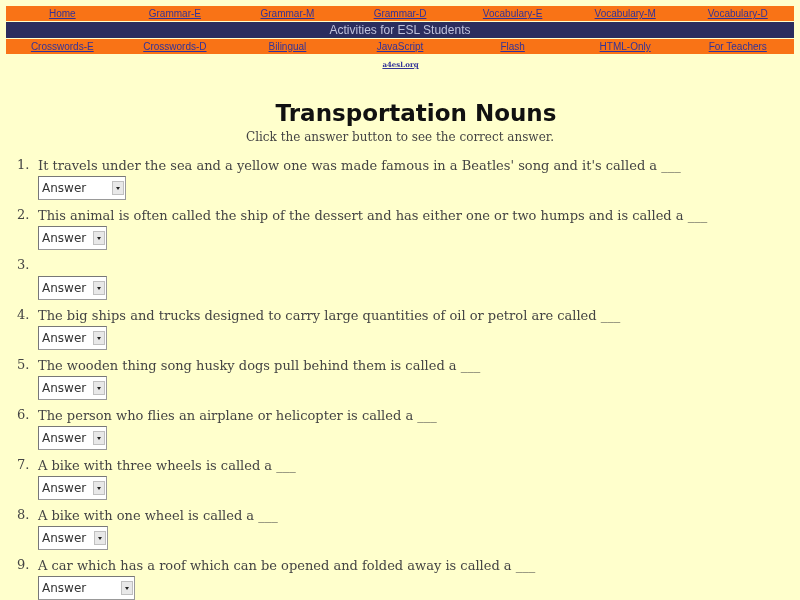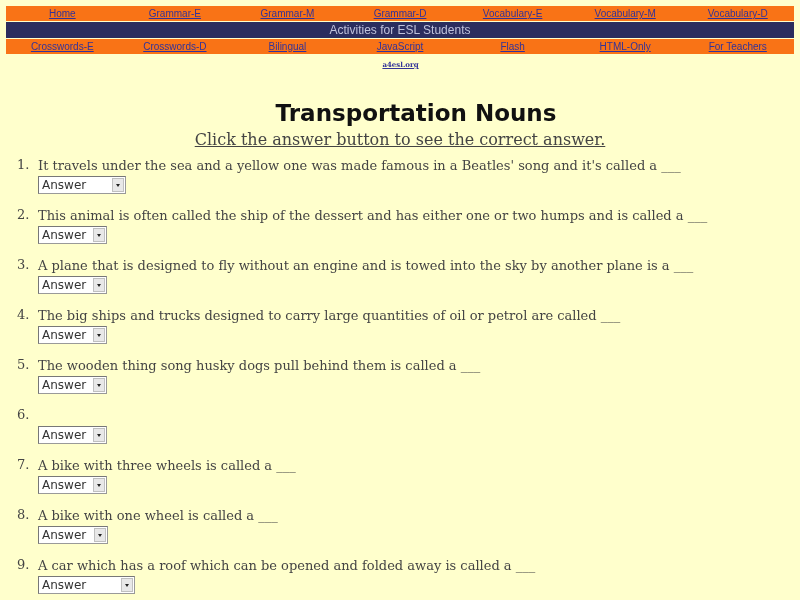--- a/index.html
+++ b/index.html
@@ -75,23 +75,22 @@
       font-size: 23px;
       color: #111111;
       margin: 16px;
     }
     .instructions {
       position: absolute;
       left: 0;
       top: 130px;
       width: 800px;
       text-align: center;
-      font-size: 16px;
+      font-size: 12px;
       color: #444444;
-      text-decoration: underline;
     }
     ol.questions {
       position: absolute;
       left: 0;
       top: 157px;
       margin: 0;
       padding: 0;
       list-style: none;
       width: 800px;
     }
@@ -112,21 +111,21 @@
       top: 0;
       font-size: 13px;
       color: #444444;
       white-space: nowrap;
       line-height: 18px;
     }
     .answer-select {
       position: absolute;
       left: 38px;
       top: 19px;
-      height: 18px;
+      height: 24px;
       background: #ffffff;
       border: 1px solid #999999;
       border-top-color: #777777;
       border-left-color: #777777;
       box-sizing: border-box;
       display: flex;
       align-items: center;
       cursor: pointer;
     }
     .answer-select .sel-label {
@@ -205,21 +204,20 @@
   <li>
     <span class="q-num">2.</span>
     <span class="q-text">This animal is often called the ship of the dessert and has either one or two humps and is called a ___</span>
     <div class="answer-select w-narrow">
       <span class="sel-label">Answer</span>
       <span class="sel-btn"></span>
     </div>
   </li>
   <li>
     <span class="q-num">3.</span>
-    <span class="q-text">A plane that is designed to fly without an engine and is towed into the sky by another plane is a ___</span>
     <div class="answer-select w-narrow">
       <span class="sel-label">Answer</span>
       <span class="sel-btn"></span>
     </div>
   </li>
   <li>
     <span class="q-num">4.</span>
     <span class="q-text">The big ships and trucks designed to carry large quantities of oil or petrol are called ___</span>
     <div class="answer-select w-narrow">
       <span class="sel-label">Answer</span>
@@ -229,20 +227,21 @@
   <li>
     <span class="q-num">5.</span>
     <span class="q-text">The wooden thing song husky dogs pull behind them is called a ___</span>
     <div class="answer-select w-narrow">
       <span class="sel-label">Answer</span>
       <span class="sel-btn"></span>
     </div>
   </li>
   <li>
     <span class="q-num">6.</span>
+    <span class="q-text">The person who flies an airplane or helicopter is called a ___</span>
     <div class="answer-select w-narrow">
       <span class="sel-label">Answer</span>
       <span class="sel-btn"></span>
     </div>
   </li>
   <li>
     <span class="q-num">7.</span>
     <span class="q-text">A bike with three wheels is called a ___</span>
     <div class="answer-select w-narrow">
       <span class="sel-label">Answer</span>

